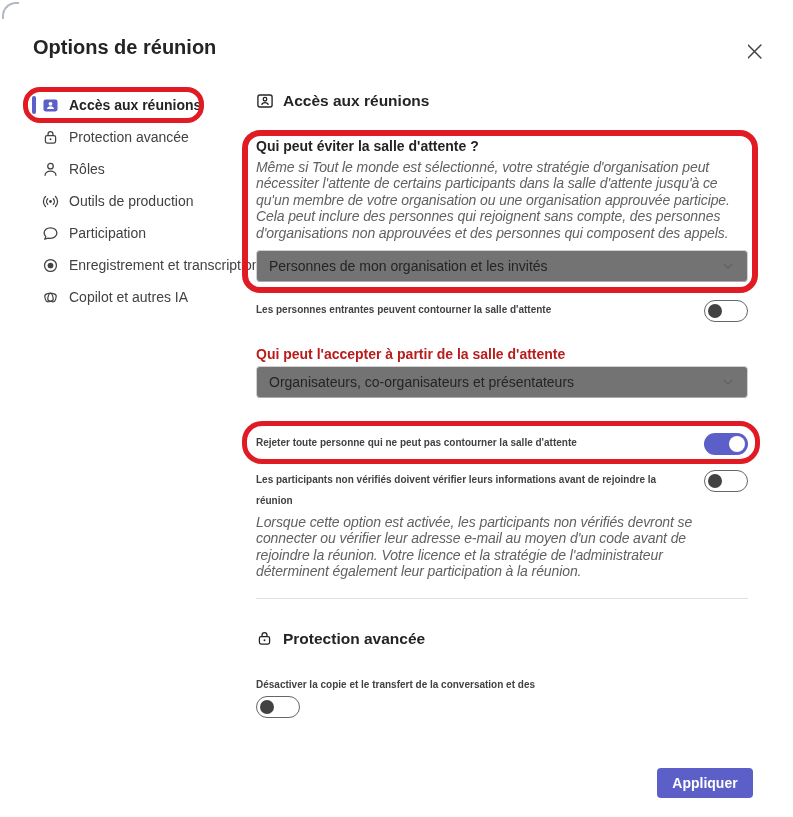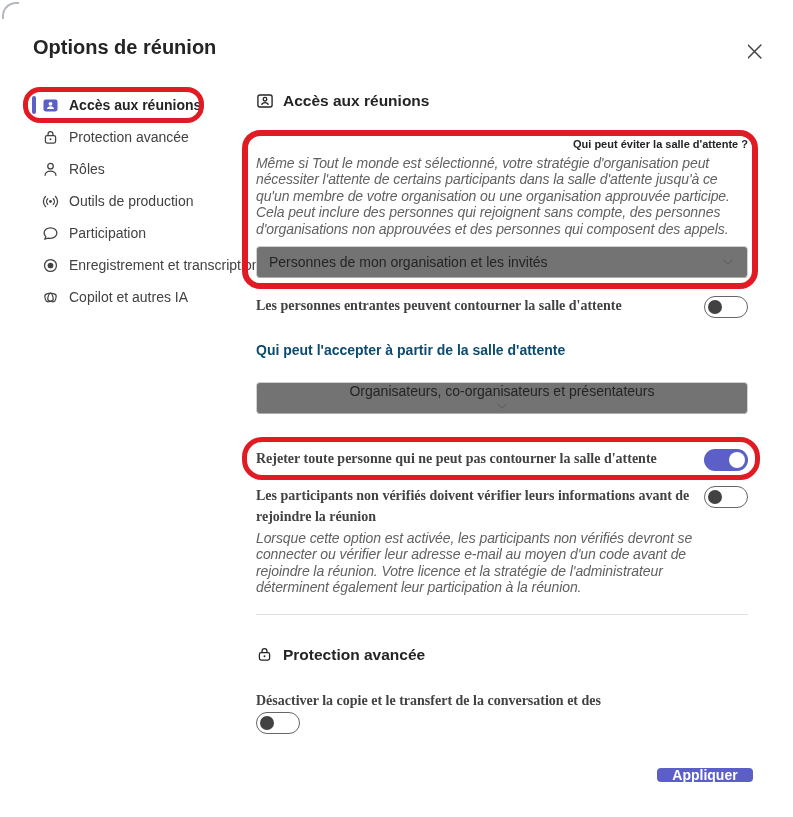--- a/index.html
+++ b/index.html
@@ -17,36 +17,36 @@
   .side-item{position:relative;display:flex;align-items:center;height:32px;padding-left:9px;cursor:pointer;}
   .side-item .sicon{flex:none;width:17px;height:17px;margin-right:10px;color:#424242;}
   .side-item .lbl{font-size:14px;color:#424242;white-space:nowrap;}
   .side-item.selected .lbl{color:#242424;font-weight:700;}
   .sel-bar{position:absolute;left:-1px;top:7px;width:4px;height:18px;border-radius:2px;background:#5b5fc7;}
   
   .content{position:absolute;left:256px;top:0;width:492px;min-height:817px;background:#fff;z-index:2;box-sizing:border-box;padding-top:92px;}
   .sec-heading{display:flex;align-items:center;gap:9px;font-size:15.5px;font-weight:700;color:#242424;}
   .sec-heading .hicon{flex:none;width:18px;height:18px;color:#242424;}
   .field-group{position:relative;margin-top:28px;}
-  .field-label{font-size:11px;font-weight:700;color:#242424;text-align:right;}
+  .field-label{font-size:14px;font-weight:700;color:#242424;}
   .field-desc{margin-top:5px;font-size:14px;line-height:16.4px;color:#616161;letter-spacing:-0.1px;font-style:italic;}
   .dropdown{margin-top:9px;height:30px;border:1px solid #d1d1d1;border-bottom-color:#ababab;border-radius:4px;
     display:flex;align-items:center;justify-content:space-between;padding:0 12px;font-size:14px;color:#242424;
     background:#737373;cursor:pointer;}
   .dropdown .chev{flex:none;width:14px;height:14px;color:#616161;}
-  .plain-label{font-size:14px;font-weight:600;color:#0c4a6e;}
+  .plain-label{font-size:14px;font-weight:600;color:#b91c1c;}
   .toggle-row{display:flex;justify-content:space-between;align-items:flex-start;}
-  .toggle-label{font-size:14px;font-weight:600;color:#424242;line-height:21px;max-width:437px;font-family:Liberation Serif, serif;}
+  .toggle-label{font-size:10px;font-weight:600;color:#424242;line-height:21px;max-width:437px;}
   .toggle{flex:none;width:44px;height:22px;border-radius:11px;position:relative;box-sizing:border-box;cursor:pointer;margin-top:1px;}
   .toggle.off{background:#fff;border:1px solid #666;}
   .toggle.off .knob{position:absolute;left:3px;top:3px;width:14px;height:14px;border-radius:50%;background:#424242;}
   .toggle.on{background:#5b5fc7;}
   .toggle.on .knob{position:absolute;right:3px;top:3px;width:16px;height:16px;border-radius:50%;background:#fff;}
   .divider{margin-top:18px;border-top:1px solid #e0e0e0;height:0;}
-  .apply-btn{position:absolute;left:657px;top:768px;width:96px;height:14px;background:#5b5fc7;color:#fff;
+  .apply-btn{position:absolute;left:657px;top:768px;width:96px;height:30px;background:#5b5fc7;color:#fff;
     border:none;border-radius:4px;font-size:14px;font-weight:600;font-family:"Liberation Sans",sans-serif;
     display:flex;align-items:center;justify-content:center;cursor:pointer;z-index:3;}
   
   .ann{position:absolute;border:5px solid #e01b24;pointer-events:none;z-index:10;box-sizing:border-box;}
   .ann-sidebar{left:-10px;top:-2px;width:181px;height:36px;border-radius:17px;}
   .ann-bypass{left:-14px;right:-10px;top:-8px;bottom:-11px;border-radius:18px;border-width:6px;}
   .ann-reject{left:-14px;right:-12px;top:-11px;bottom:-9px;border-radius:20px;}
   svg{display:block;}
 </style>
 </head>
@@ -170,21 +170,21 @@
     </div>
 
     <div class="toggle-row" style="margin-top:17px;">
       <div class="toggle-label">Les personnes entrantes peuvent contourner la salle d'attente</div>
       <div class="toggle off">
           <span class="knob"></span>
         </div>
     </div>
 
     <div class="plain-label" style="margin-top:24px;">Qui peut l'accepter à partir de la salle d'attente</div>
-    <div class="dropdown" style="margin-top:24px;flex-direction:column;">
+    <div class="dropdown" style="margin-top:4px;">
       <span>Organisateurs, co-organisateurs et présentateurs</span>
       <span class="chev">
         <svg viewBox="0 0 16 16" width="14" height="14" fill="none" stroke="#616161" stroke-width="1.3" stroke-linecap="round" stroke-linejoin="round">
             <path d="M3.2 5.8L8 10.4l4.8-4.6"></path>
           </svg>
       </span>
     </div>
 
     <div class="toggle-row" style="margin-top:34px;position:relative;">
       <div class="toggle-label">Rejeter toute personne qui ne peut pas contourner la salle d'attente</div>

